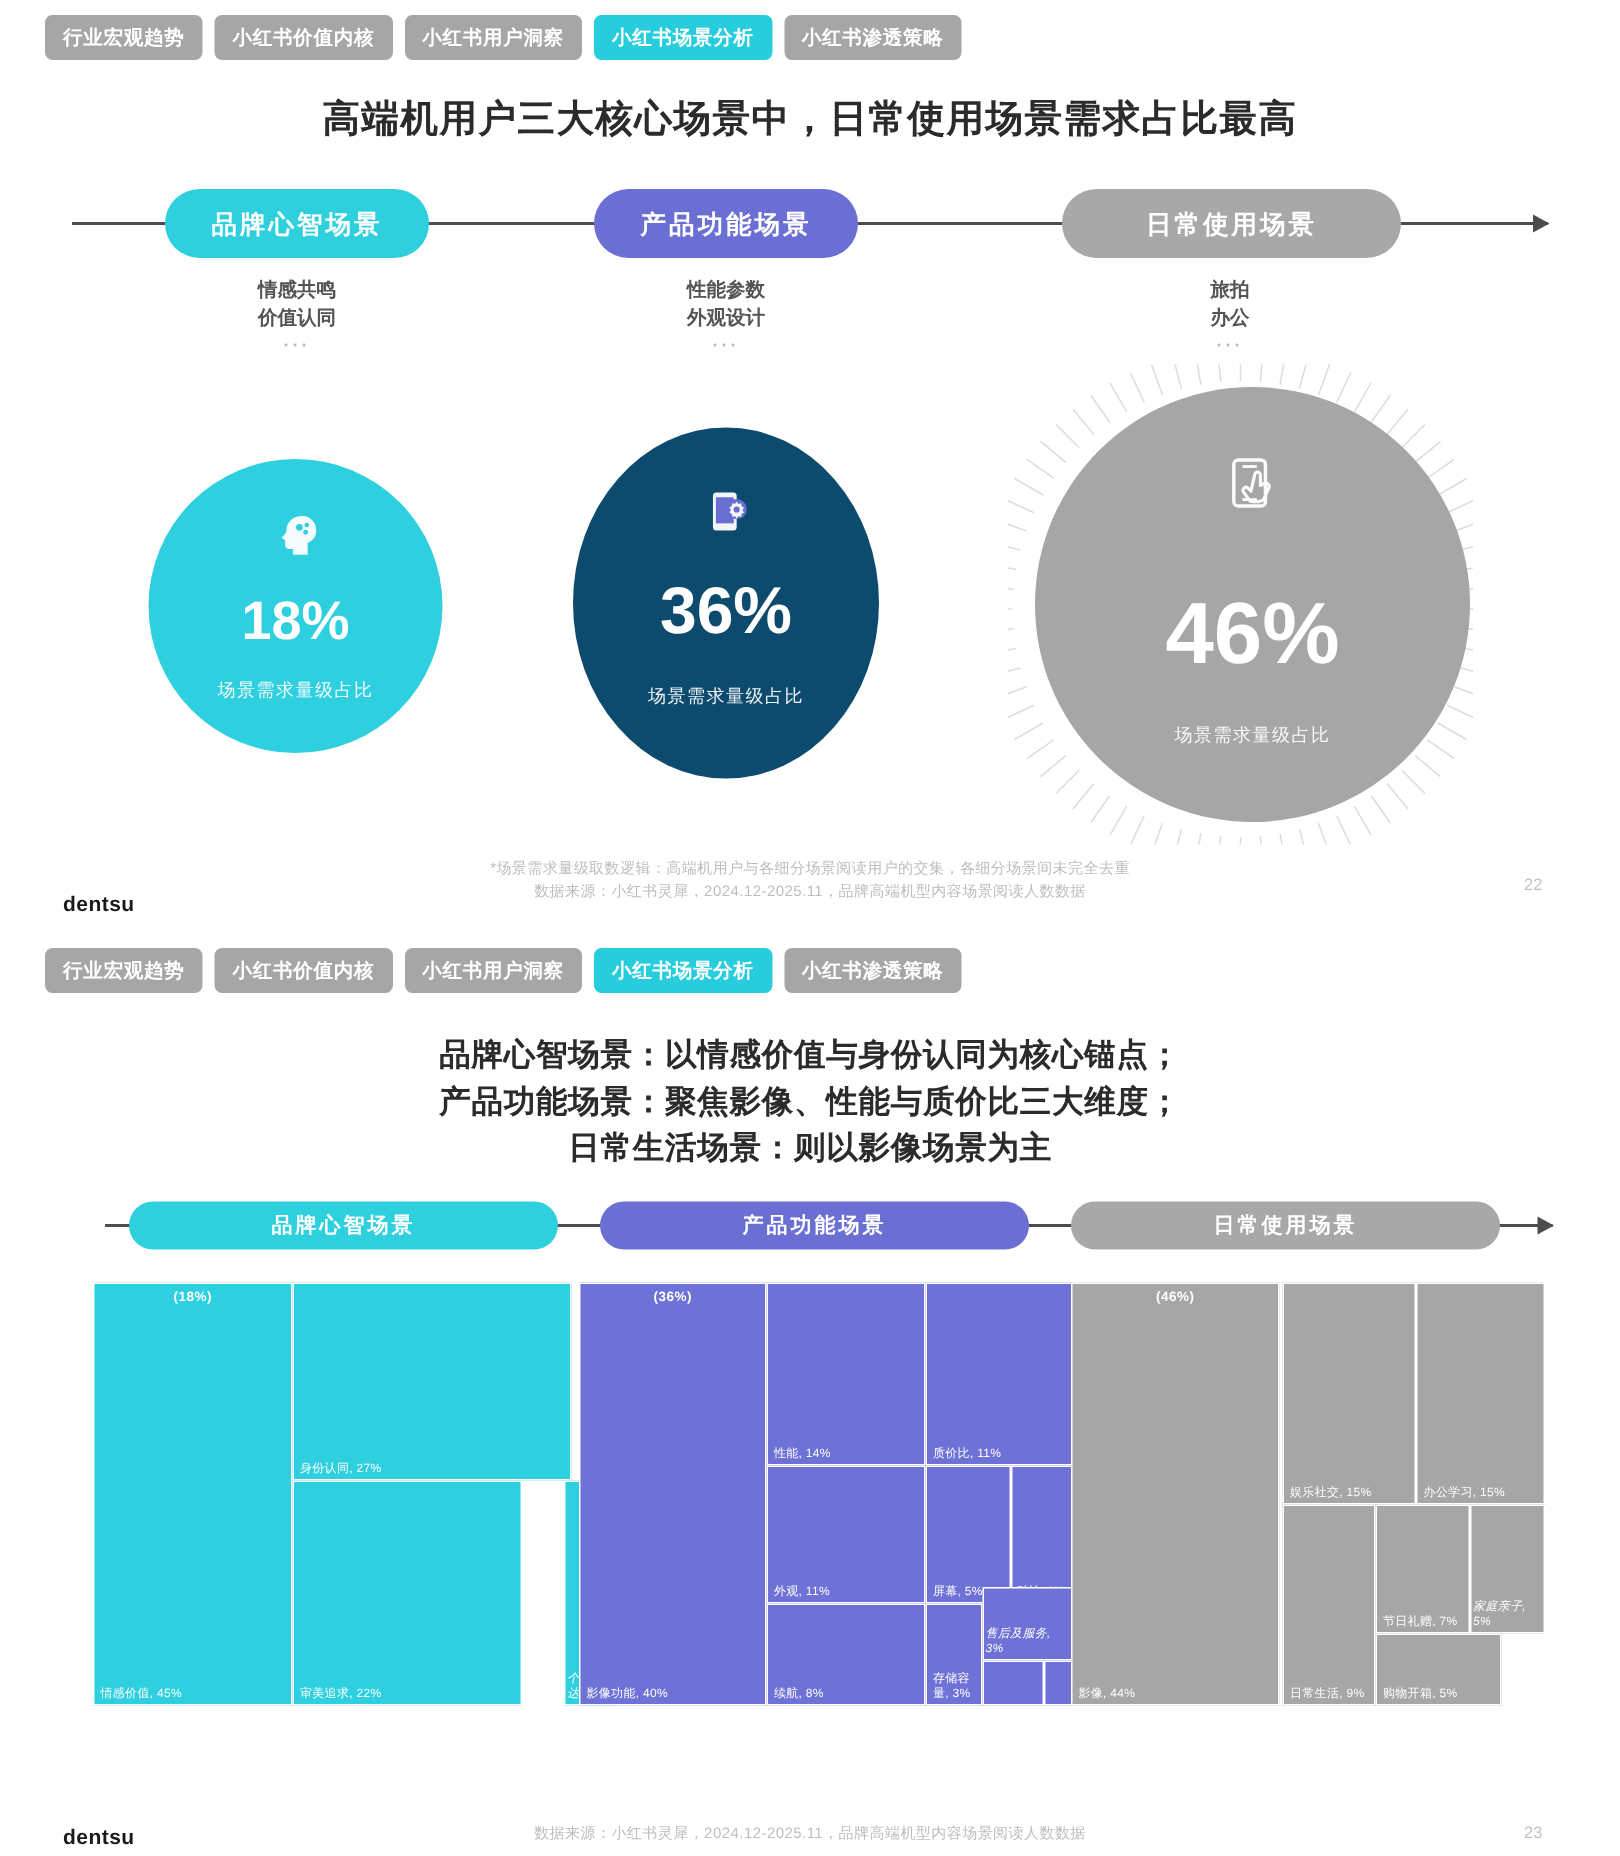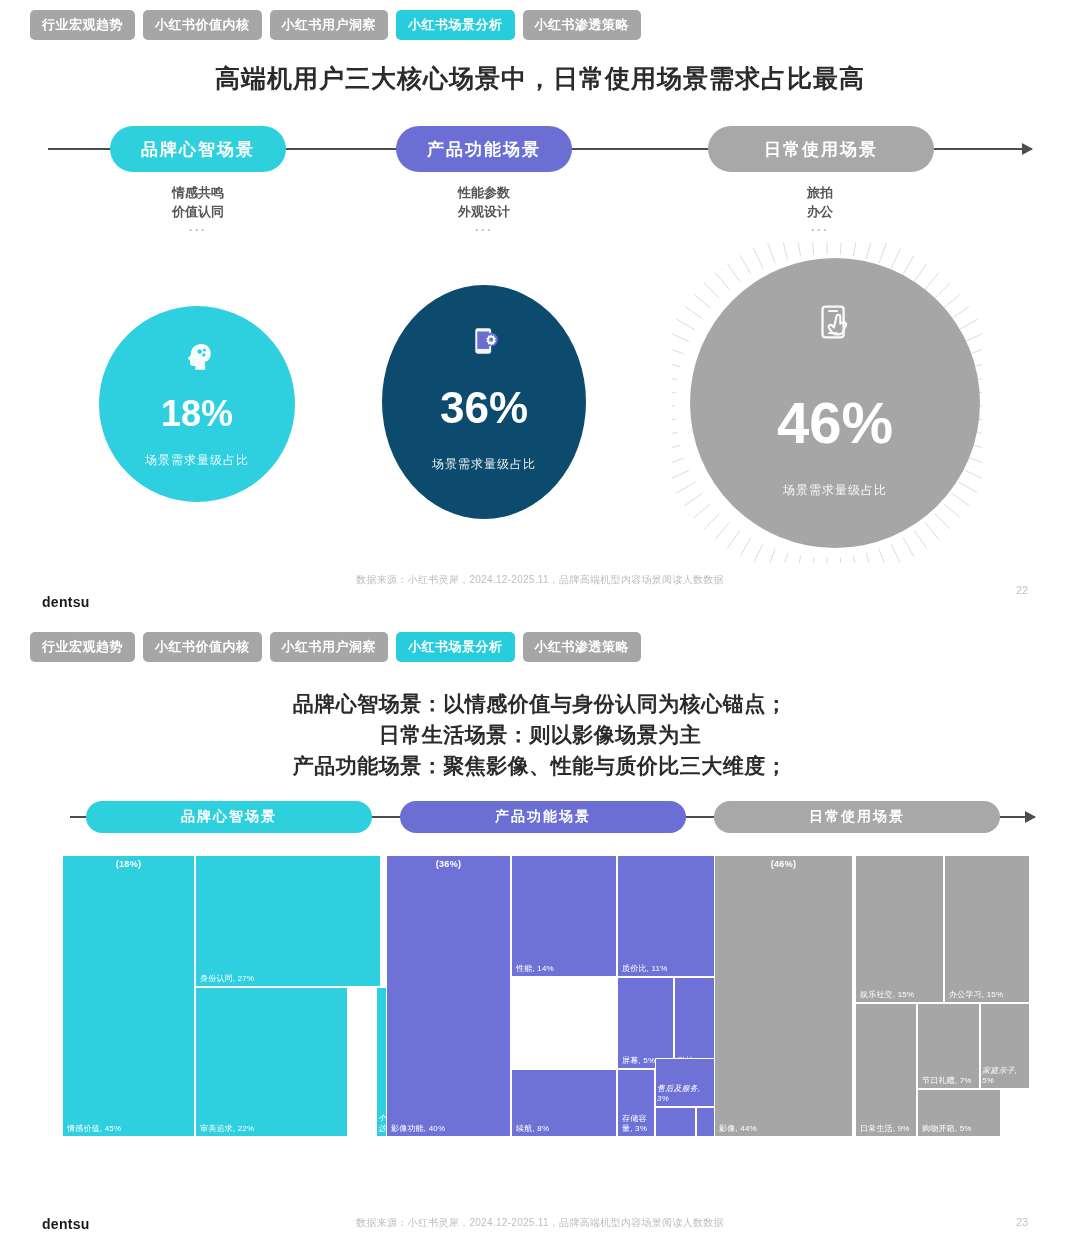--- a/index.html
+++ b/index.html
@@ -251,41 +251,42 @@
       <rect x="11" y="7" width="22" height="32" rx="3" fill="none" stroke="#ffffff" stroke-width="2.4"></rect>
       <line x1="17" y1="11.5" x2="27" y2="11.5" stroke="#ffffff" stroke-width="2"></line>
       <line x1="17" y1="34.5" x2="27" y2="34.5" stroke="#ffffff" stroke-width="2"></line>
       <path fill="none" stroke="#ffffff" stroke-width="2.2" stroke-linejoin="round" d="M25.5 17.5c0-1.2.9-2.1 2-2.1s2 .9 2 2.1v7.2l2.6-1.4c1.3-.6 2.7-.1 3.3 1.1.3.7.3 1.4 0 2l-3 6.6c-.8 1.8-2.4 2.9-4.3 2.9h-3.7c-1.3 0-2.5-.6-3.2-1.7l-3.5-5.1c-.6-.9-.4-2.1.5-2.7.8-.6 2-.5 2.7.2l2 2z"></path>
     </svg>
     <div class="b-pct" style="font-size:58px; margin-top:48px;">46%</div>
     <div class="b-lab" style="margin-top:30px;">场景需求量级占比</div>
   </div>
 
   <div class="footnote" style="top:572px;">
+    <div>*场景需求量级取数逻辑：高端机用户与各细分场景阅读用户的交集，各细分场景间未完全去重</div>
     <div>数据来源：小红书灵犀，2024.12-2025.11，品牌高端机型内容场景阅读人数数据</div>
   </div>
 
   <div class="brand" style="left:42px; top:594px;">dentsu</div>
   <div class="pageno" style="left:1016px; top:584px;">22</div>
 </div>
 
 <div class="slide" id="slide-2">
 
   <div class="tabbar" style="top:12px">
     <div class="tab">行业宏观趋势</div>
     <div class="tab">小红书价值内核</div>
     <div class="tab">小红书用户洞察</div>
     <div class="tab active">小红书场景分析</div>
     <div class="tab">小红书渗透策略</div>
   </div>
 
   <div class="multi-title" style="top:68px;">
     <div>品牌心智场景：以情感价值与身份认同为核心锚点；</div>
+    <div>产品功能场景：聚焦影像、性能与质价比三大维度；</div>
     <div>日常生活场景：则以影像场景为主</div>
-    <div>产品功能场景：聚焦影像、性能与质价比三大维度；</div>
   </div>
 
   <div class="pipeline" style="left:70px; top:181px; width:965px; height:32px;">
     <div class="axis"></div>
     <div class="arrowhead"></div>
     <div class="pill cyan" style="left:16px;  width:286px; height:32px; border-radius:16px; font-size:14px;">品牌心智场景</div>
     <div class="pill purple" style="left:330px; width:286px; height:32px; border-radius:16px; font-size:14px;">产品功能场景</div>
     <div class="pill gray" style="left:644px; width:286px; height:32px; border-radius:16px; font-size:14px;">日常使用场景</div>
   </div>
 
@@ -308,20 +309,23 @@
     <div class="tile purple" style="left:324px; top:0px;   width:125px; height:282px;">
       <div class="thead">(36%)</div>
       <div class="tlab">影像功能, 40%</div>
     </div>
     <div class="tile purple" style="left:449px; top:0px;   width:106px; height:122px;">
       <div class="tlab">性能, 14%</div>
     </div>
     <div class="tile purple" style="left:555px; top:0px;   width:98px;  height:122px;">
       <div class="tlab">质价比, 11%</div>
     </div>
+    <div class="tile purple" style="left:449px; top:122px; width:106px; height:92px;">
+      <div class="tlab">外观, 11%</div>
+    </div>
     <div class="tile purple" style="left:449px; top:214px; width:106px; height:68px;">
       <div class="tlab">续航, 8%</div>
     </div>
     <div class="tile purple" style="left:555px; top:122px; width:57px;  height:92px;">
       <div class="tlab">屏幕, 5%</div>
     </div>
     <div class="tile purple" style="left:612px; top:122px; width:41px;  height:92px;">
       <div class="tlab ctr">科技, 4%</div>
     </div>
     <div class="tile purple" style="left:555px; top:214px; width:38px;  height:68px;">

